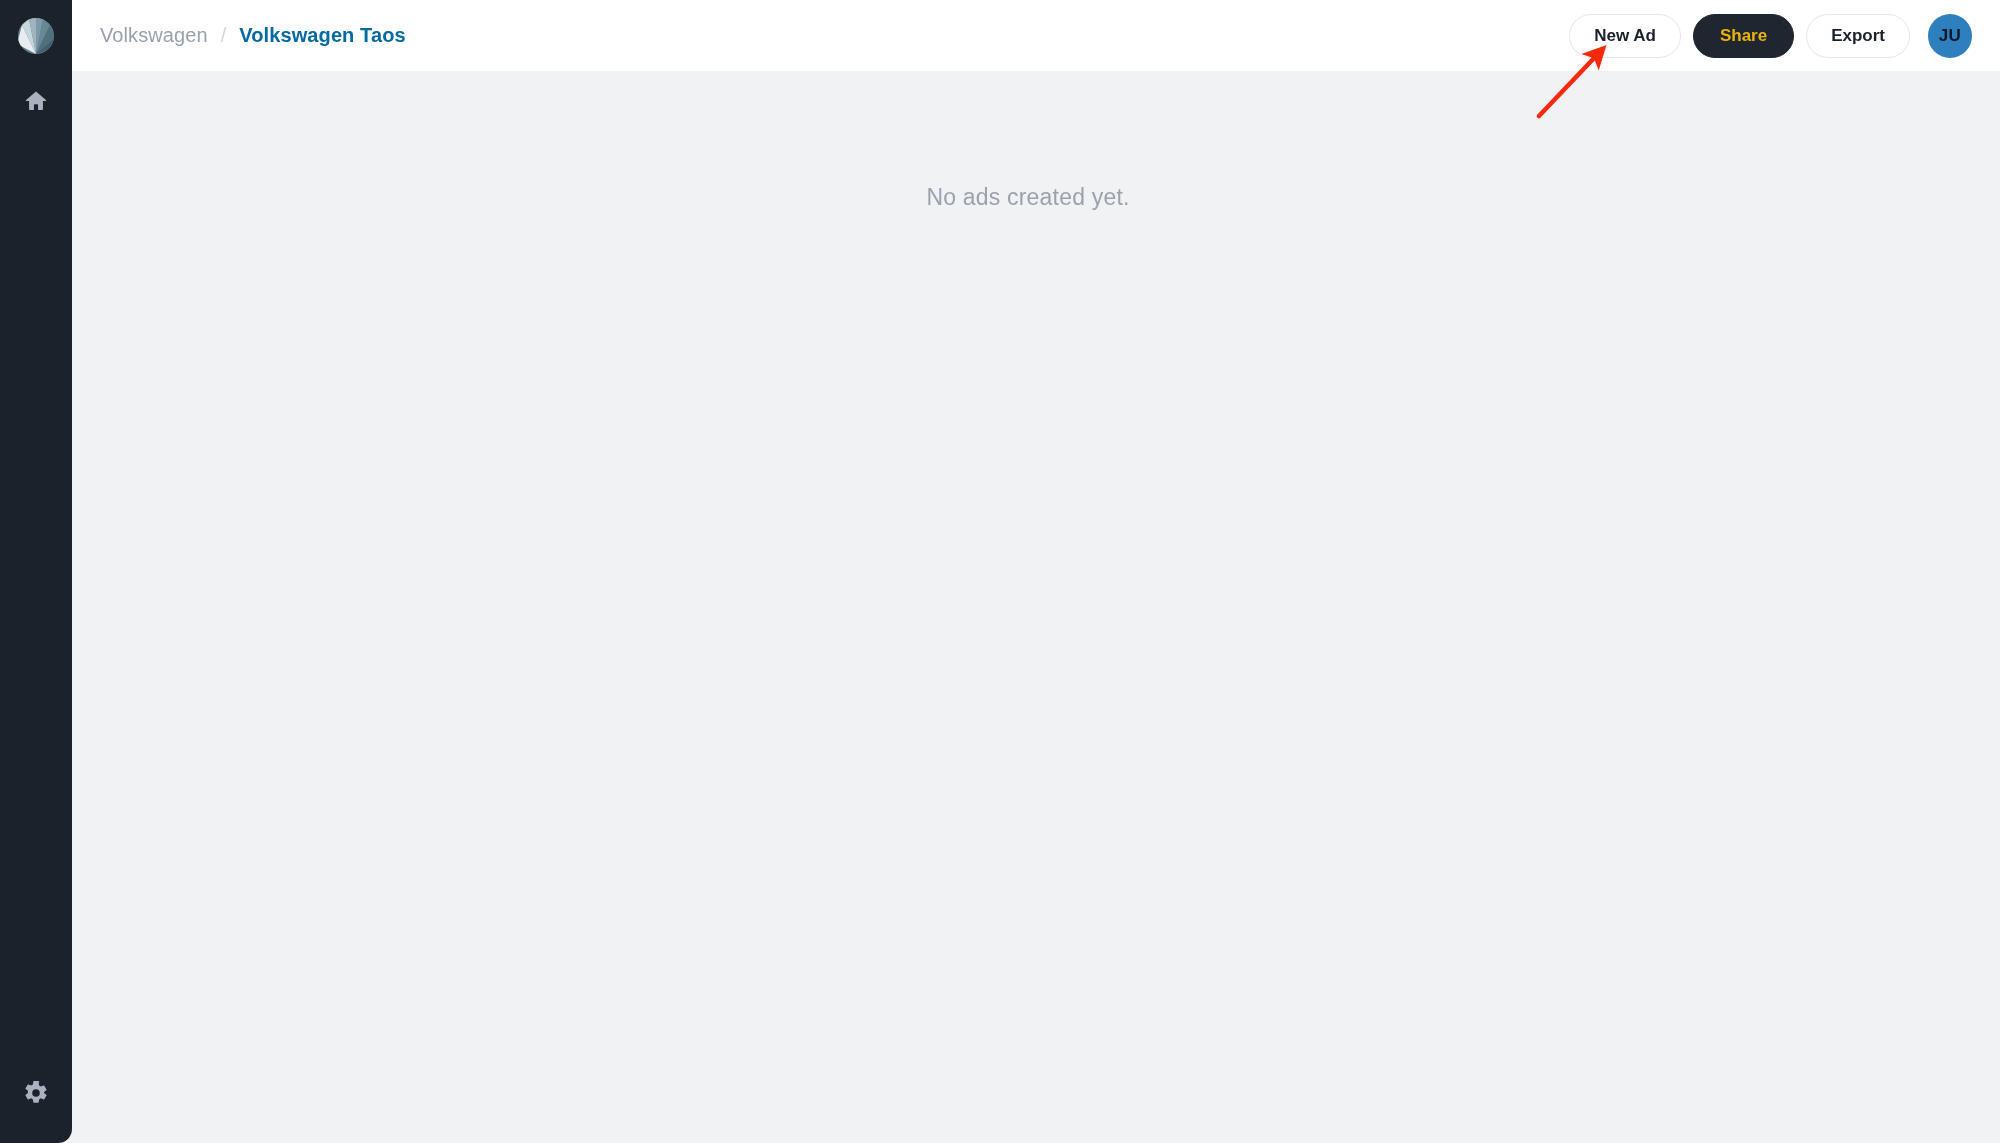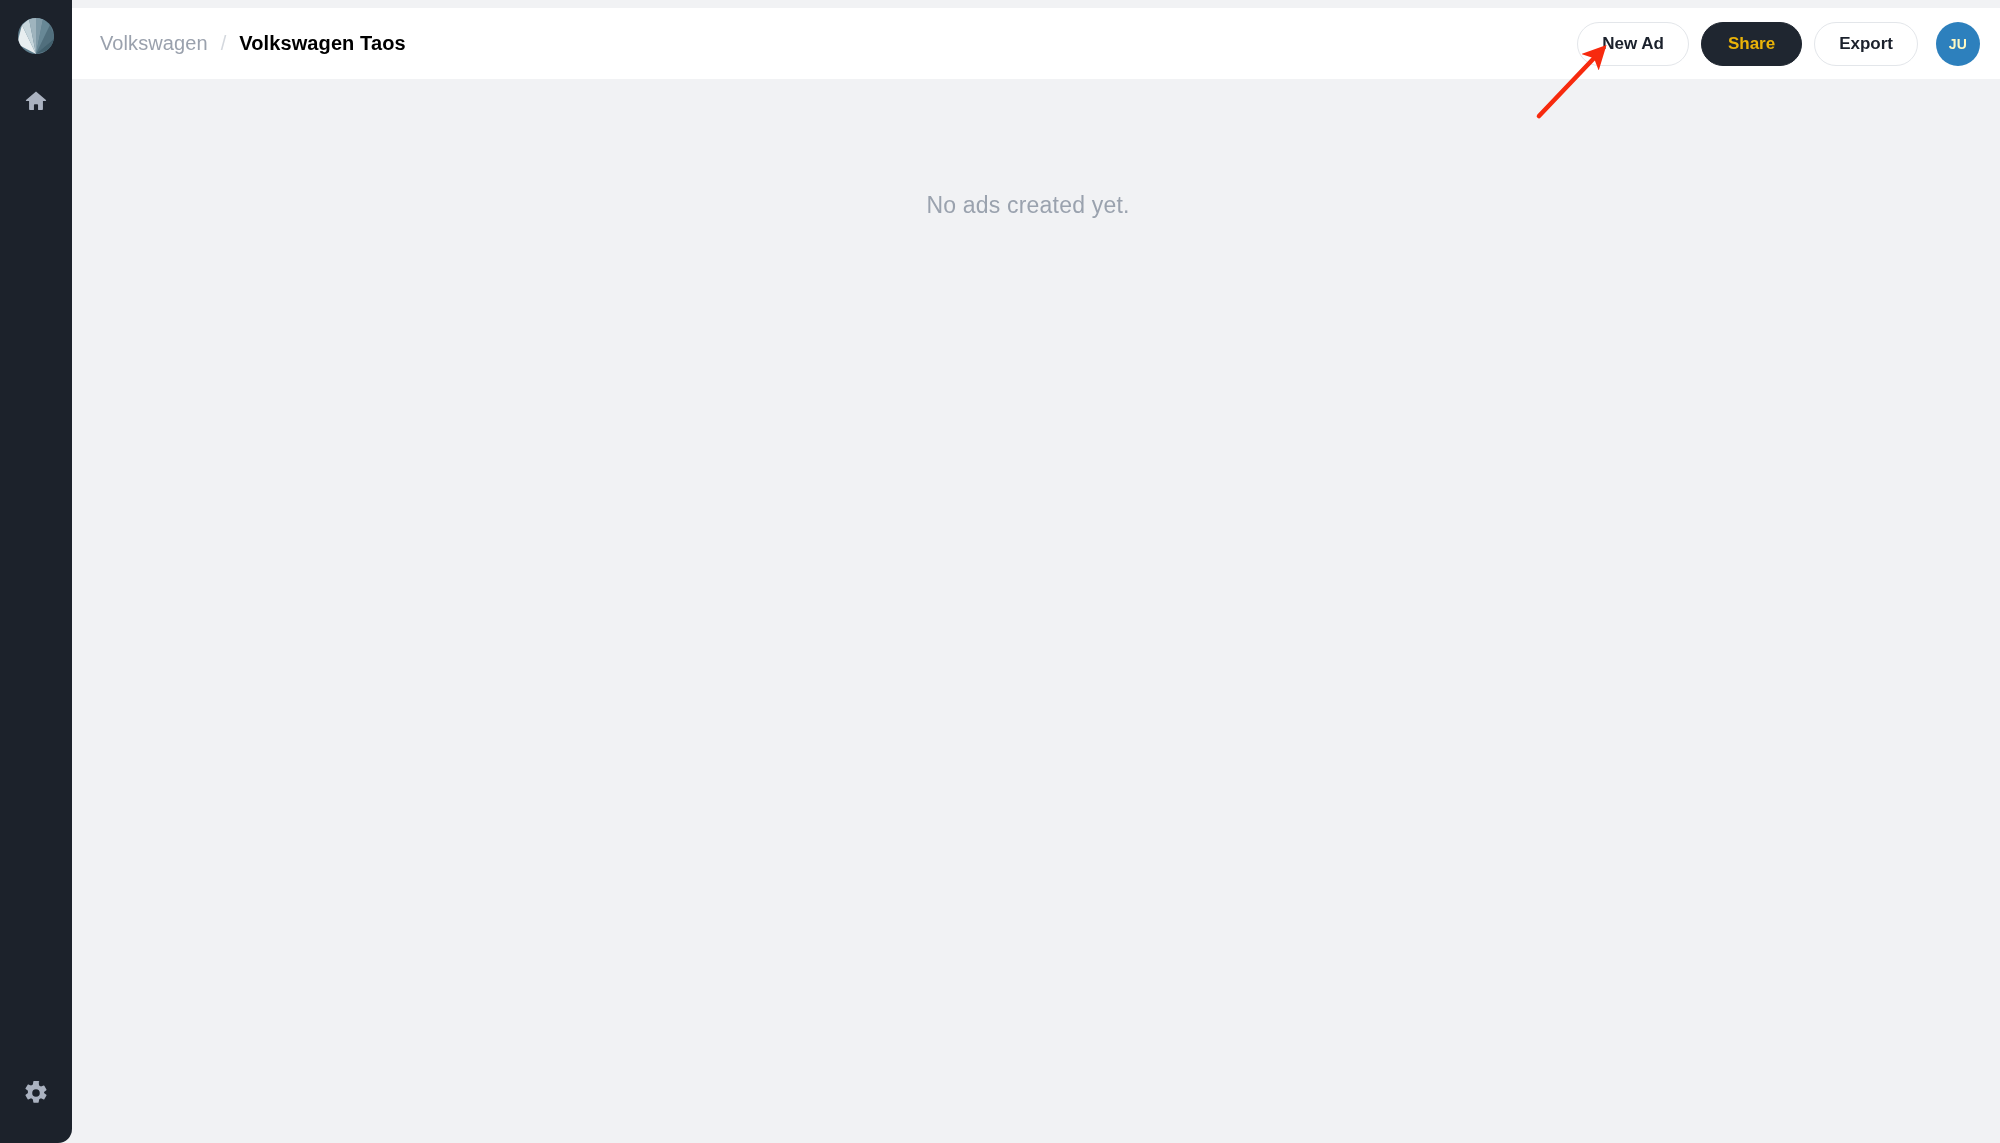--- a/index.html
+++ b/index.html
@@ -80,23 +80,22 @@
     min-width: 0;
   }
 
   
   .topbar {
     height: 71px;
     min-height: 71px;
     background: #ffffff;
     display: flex;
     align-items: center;
-    padding: 0 20px 0 28px;
-    position: relative;
-    margin-top: 8px;
+    padding: 0 28px 0 28px;
+    position: relative;
   }
 
   .breadcrumb {
     display: flex;
     align-items: center;
     font-size: 20px;
     white-space: nowrap;
   }
 
   .crumb-root {
@@ -107,21 +106,21 @@
   }
 
   .crumb-sep {
     color: #d4d8de;
     margin: 0 13px;
     font-size: 20px;
     font-weight: 300;
   }
 
   .crumb-current {
-    color: #000000;
+    color: #0369a1;
     font-weight: 700;
     letter-spacing: 0.1px;
     cursor: pointer;
   }
 
   .topbar-actions {
     margin-left: auto;
     display: flex;
     align-items: center;
     gap: 12px;
@@ -154,22 +153,22 @@
     color: #eab308;
     font-weight: 700;
     padding: 0 26px;
   }
 
   .avatar {
     width: 44px;
     height: 44px;
     border-radius: 50%;
     background: #2d80bd;
-    color: #fef9c3;
-    font-size: 14px;
+    color: #0f172a;
+    font-size: 17px;
     font-weight: 600;
     display: inline-flex;
     align-items: center;
     justify-content: center;
     letter-spacing: 0.4px;
     cursor: pointer;
     margin-left: 6px;
   }
 
   

